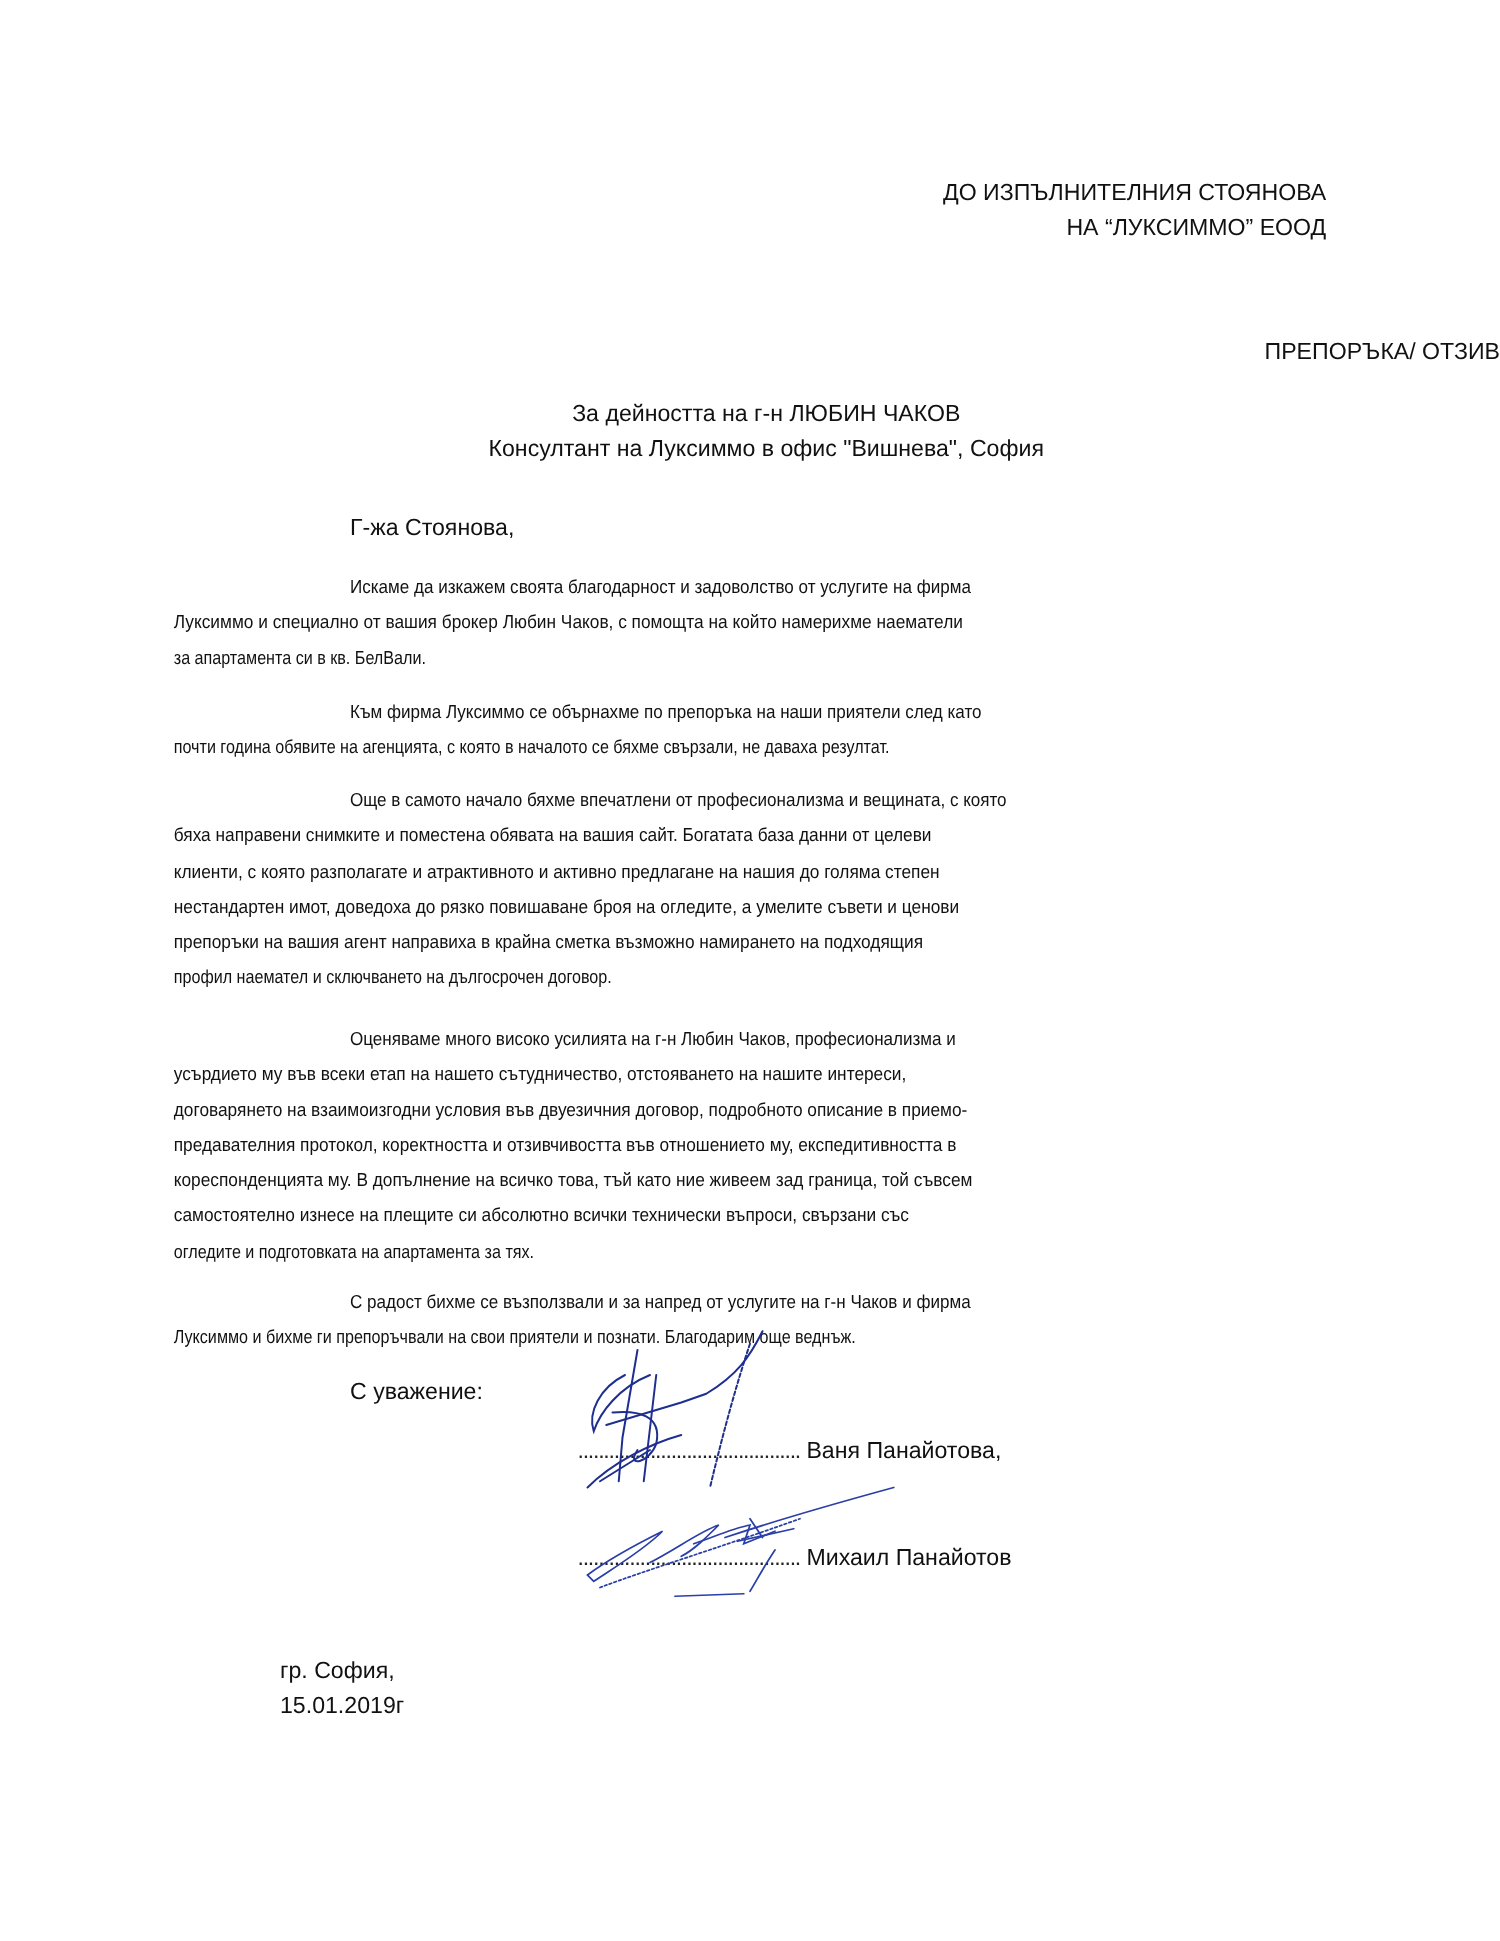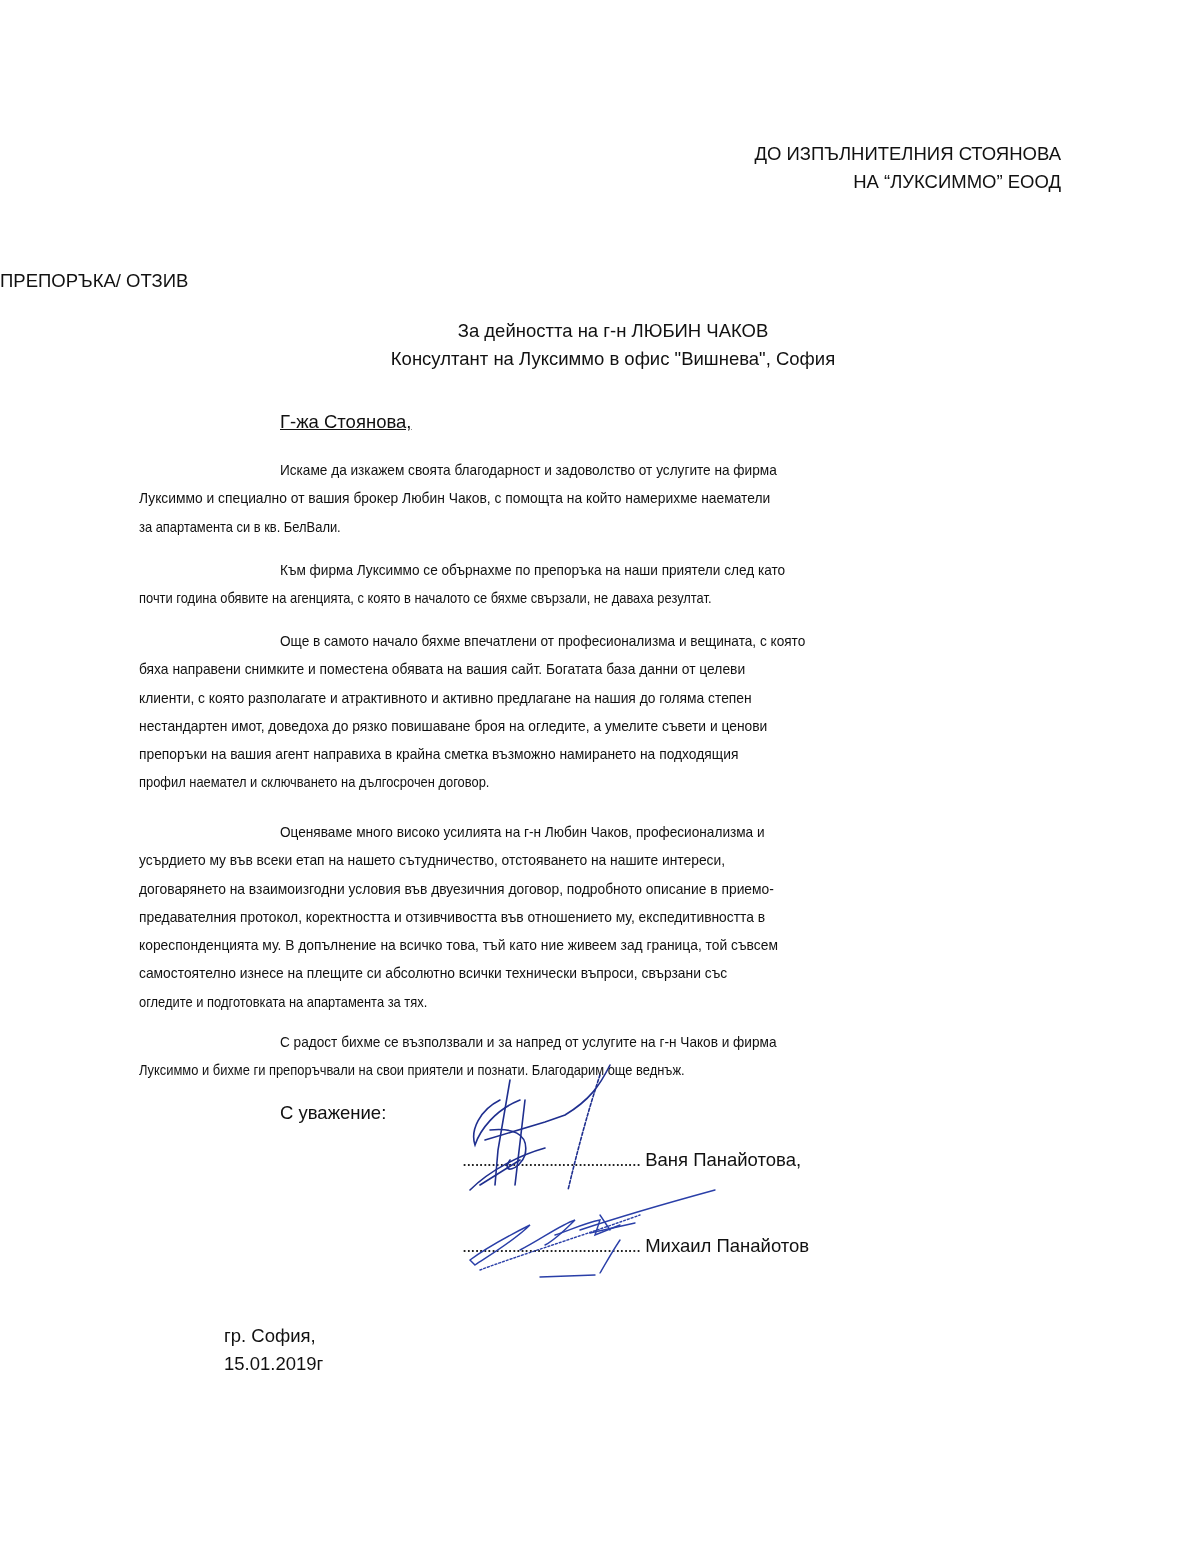--- a/index.html
+++ b/index.html
@@ -5,24 +5,24 @@
     html, body { margin: 0; padding: 0; background: #ffffff; }
     body {
       width: 1200px; height: 1553px; position: relative; overflow: hidden;
       font-family: "Liberation Sans", sans-serif; color: #111111;
     }
     .page { position: absolute; left: 0; top: 0; width: 1200px; height: 1553px; }
     .addr {
       position: absolute; right: 139px; top: 140px; text-align: right;
       font-size: 18.5px; line-height: 28px;
     }
-    .title { position: absolute; left: 0; width: 1200px; text-align: left; font-size: 18.5px; }
+    .title { position: absolute; left: 0; width: 1200px; text-align: right; font-size: 18.5px; }
     .t1 { top: 270px; }
     .subtitle { position: absolute; left: 0; width: 1226px; top: 317px; text-align: center; font-size: 18.5px; line-height: 28px; }
-    .greet { position: absolute; left: 280px; top: 411px; font-size: 18.5px; text-decoration: underline; }
+    .greet { position: absolute; left: 280px; top: 411px; font-size: 18.5px; }
     .para {
       position: absolute; left: 139px; width: 1000px;
       font-size: 15px; line-height: 28.3px;
     }
     .para .ln { display: block; white-space: nowrap; transform-origin: left center; }
     .para .ln.first { padding-left: 141px; }
     .p1 { top: 456px; }
     .p2 { top: 556px; }
     .p3 { top: 627px; }
     .p4 { top: 818px; }

